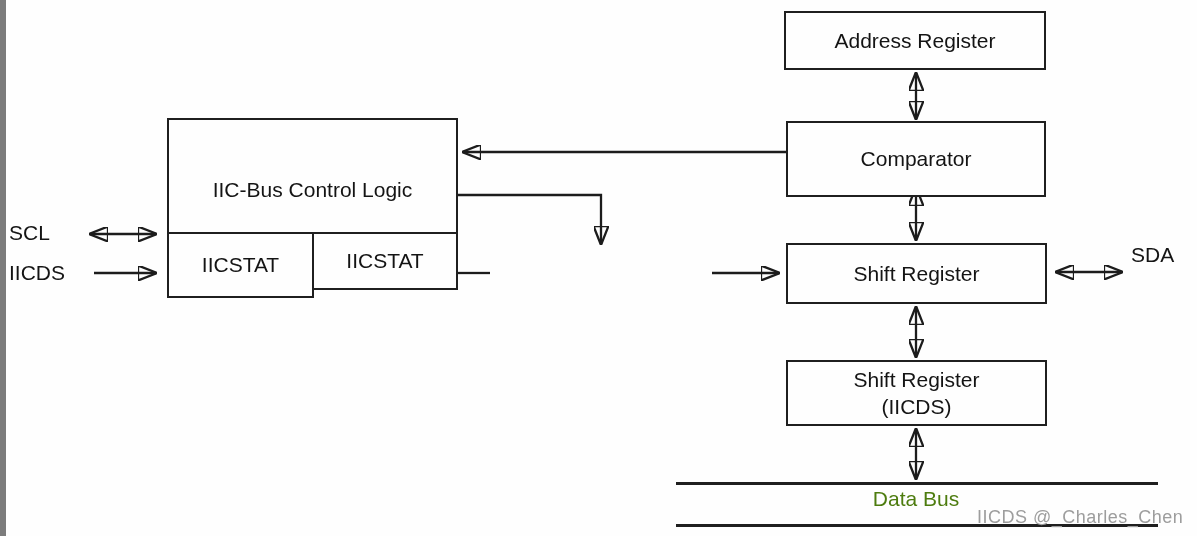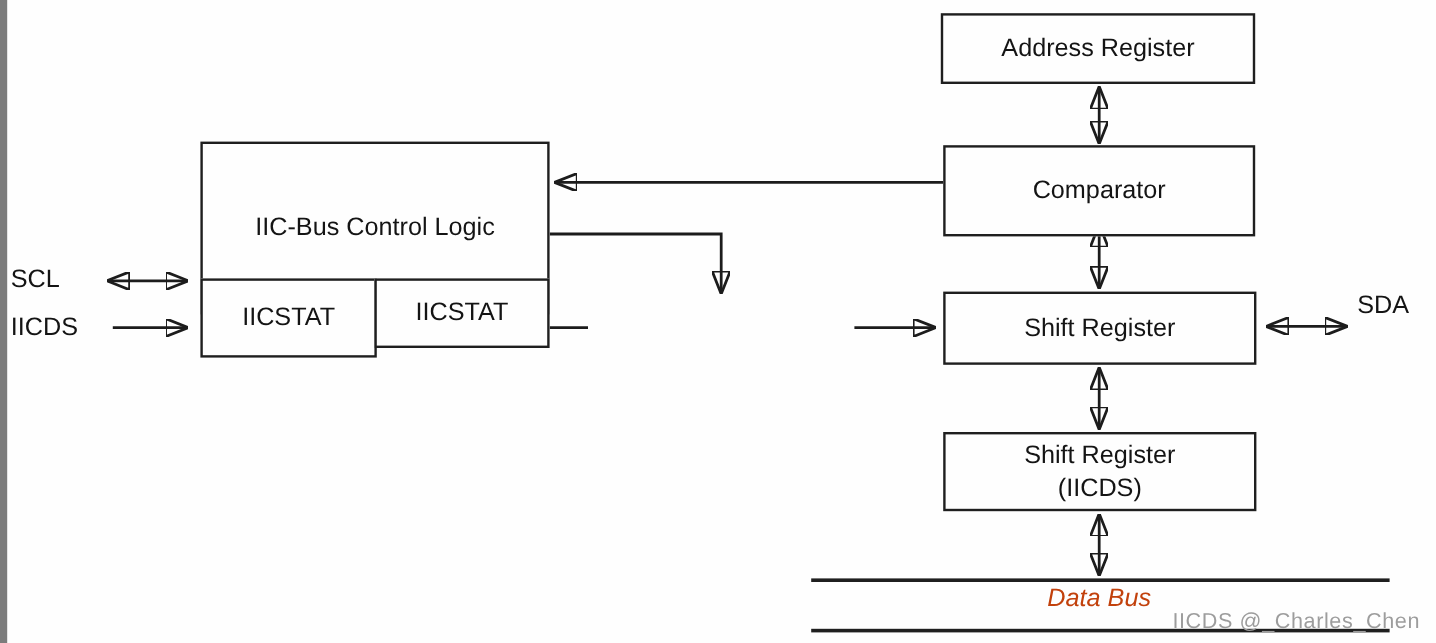--- a/index.html
+++ b/index.html
@@ -48,22 +48,21 @@
     background: #1f1f1f;
   }
   .busline.top { top: 482px; }
   .busline.bottom { top: 524px; }
   .databus-label {
     position: absolute;
     left: 791px; top: 487px;
     width: 250px;
     text-align: center;
     font-size: 21px;
-    color: #c2410c;
-    font-style: italic;
+    color: #4d7c0f;
   }
   .pin-label {
     position: absolute;
     font-size: 21px;
     color: #141414;
   }
   .pin-scl  { left: 9px;    top: 221px; }
   .pin-pclk { left: 9px;    top: 261px; }
   .pin-sda  { left: 1131px; top: 243px; }
   .watermark {

